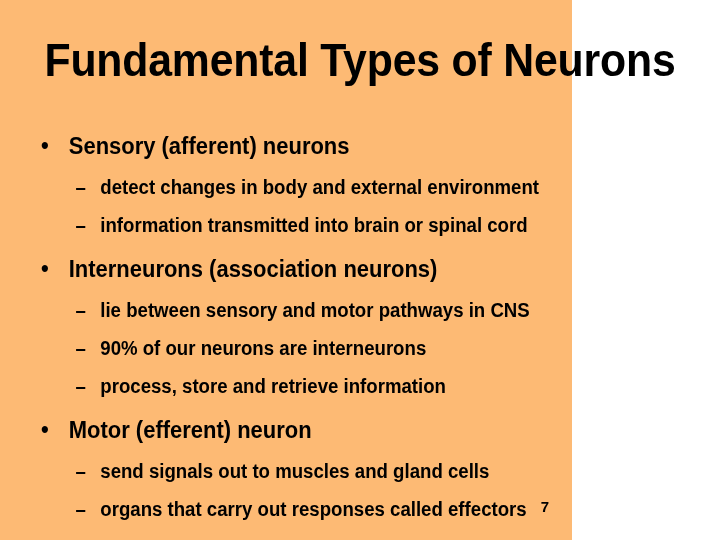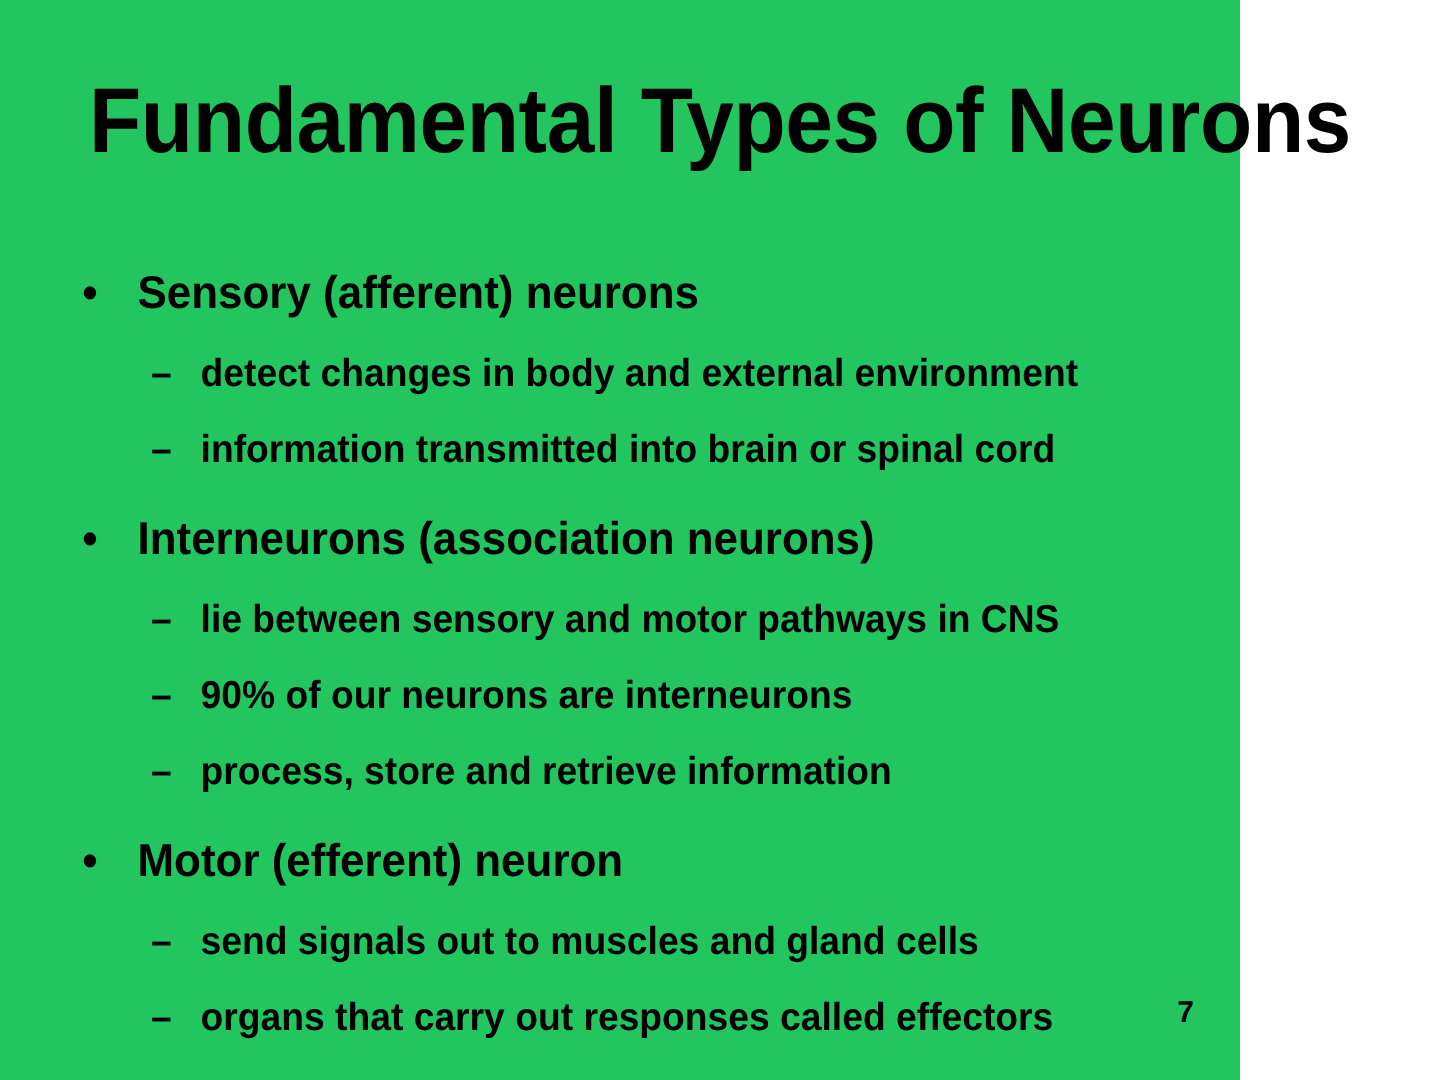--- a/index.html
+++ b/index.html
@@ -13,23 +13,23 @@
     position: relative;
     overflow: hidden;
     font-family: "Liberation Sans", "DejaVu Sans", sans-serif;
     color: #000000;
     -webkit-font-smoothing: none;
   }
 
   #slide {
     position: absolute;
     inset: 0;
-    width: 620px;
+    width: 572px;
     height: 540px;
-    background: #22c55e;
+    background: #fdba74;
   }
 
   
   #slide-title {
     position: absolute;
     left: 0;
     top: 34px;
     width: 720px;
     text-align: center;
     font-size: 46px;

